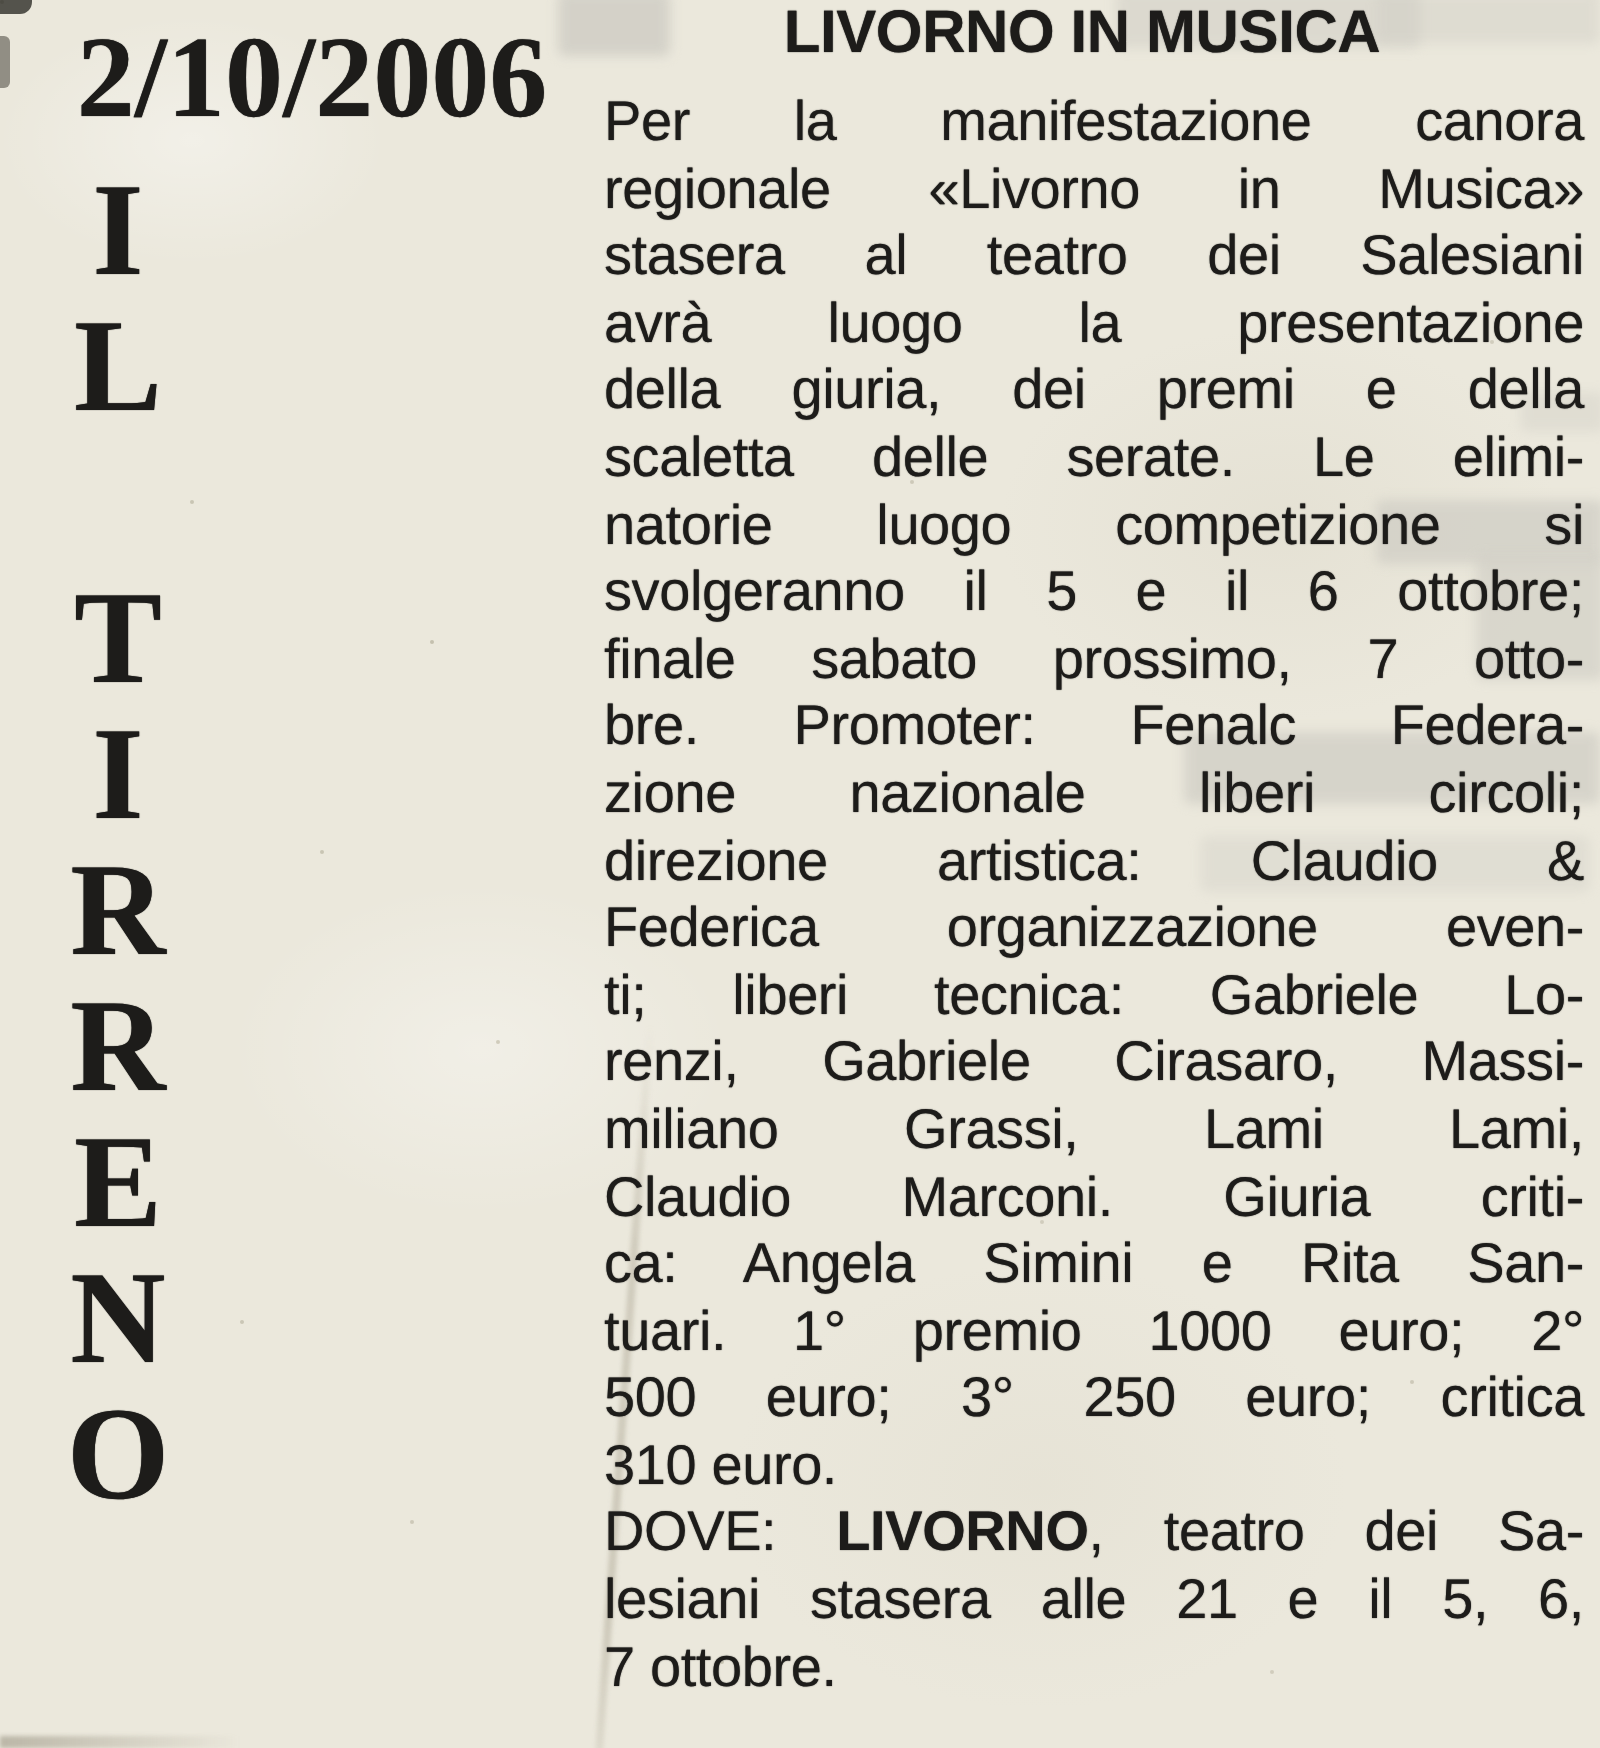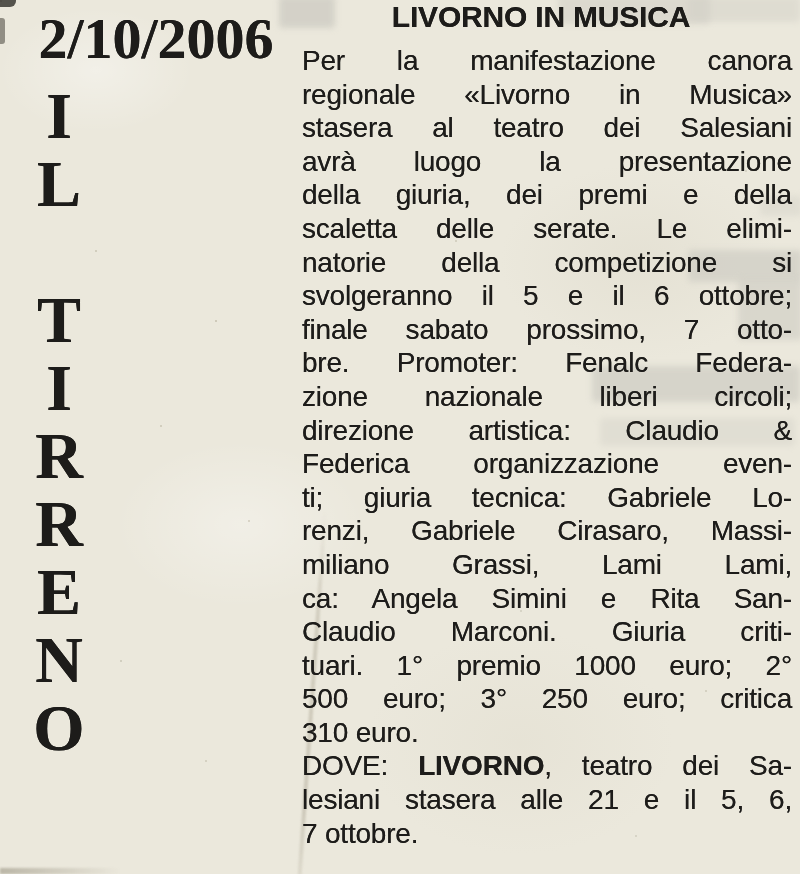--- a/index.html
+++ b/index.html
@@ -143,31 +143,31 @@
   </div>
 
 <div class="headline">LIVORNO IN MUSICA</div>
 <div class="article-body">
     <div class="body-line"><span>Per la manifestazione canora</span></div>
     <div class="body-line"><span>regionale «Livorno in Musica»</span></div>
     <div class="body-line"><span>stasera al teatro dei Salesiani</span></div>
     <div class="body-line"><span>avrà luogo la presentazione</span></div>
     <div class="body-line"><span>della giuria, dei premi e della</span></div>
     <div class="body-line"><span>scaletta delle serate. Le elimi-</span></div>
-    <div class="body-line"><span>natorie della competizione si</span></div>
+    <div class="body-line"><span>natorie luogo competizione si</span></div>
     <div class="body-line"><span>svolgeranno il 5 e il 6 ottobre;</span></div>
     <div class="body-line"><span>finale sabato prossimo, 7 otto-</span></div>
     <div class="body-line"><span>bre. Promoter: Fenalc Federa-</span></div>
     <div class="body-line"><span>zione nazionale liberi circoli;</span></div>
     <div class="body-line"><span>direzione artistica: Claudio &amp;</span></div>
     <div class="body-line"><span>Federica organizzazione even-</span></div>
-    <div class="body-line"><span>ti; giuria tecnica: Gabriele Lo-</span></div>
+    <div class="body-line"><span>ti; liberi tecnica: Gabriele Lo-</span></div>
     <div class="body-line"><span>renzi, Gabriele Cirasaro, Massi-</span></div>
     <div class="body-line"><span>miliano Grassi, Lami Lami,</span></div>
+    <div class="body-line"><span>Claudio Marconi. Giuria criti-</span></div>
     <div class="body-line"><span>ca: Angela Simini e Rita San-</span></div>
-    <div class="body-line"><span>Claudio Marconi. Giuria criti-</span></div>
     <div class="body-line"><span>tuari. 1° premio 1000 euro; 2°</span></div>
     <div class="body-line"><span>500 euro; 3° 250 euro; critica</span></div>
     <div class="body-line end"><span>310 euro.</span></div>
     <div class="body-line"><span>DOVE: </span><span class="seg-bold">LIVORNO</span><span>, teatro dei Sa-</span></div>
     <div class="body-line"><span>lesiani stasera alle 21 e il 5, 6,</span></div>
     <div class="body-line end"><span>7 ottobre.</span></div>
   </div>
 
 </body></html>

